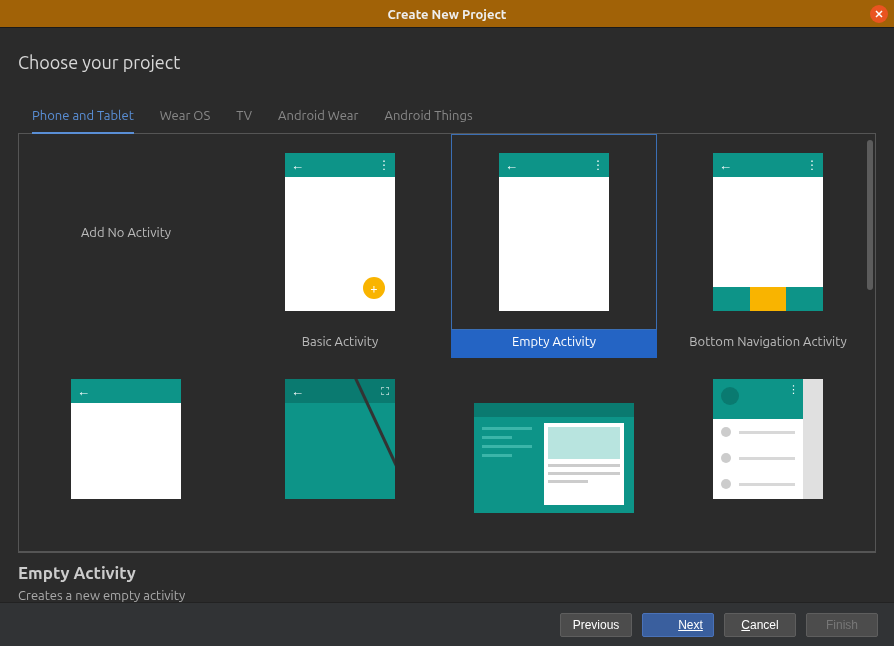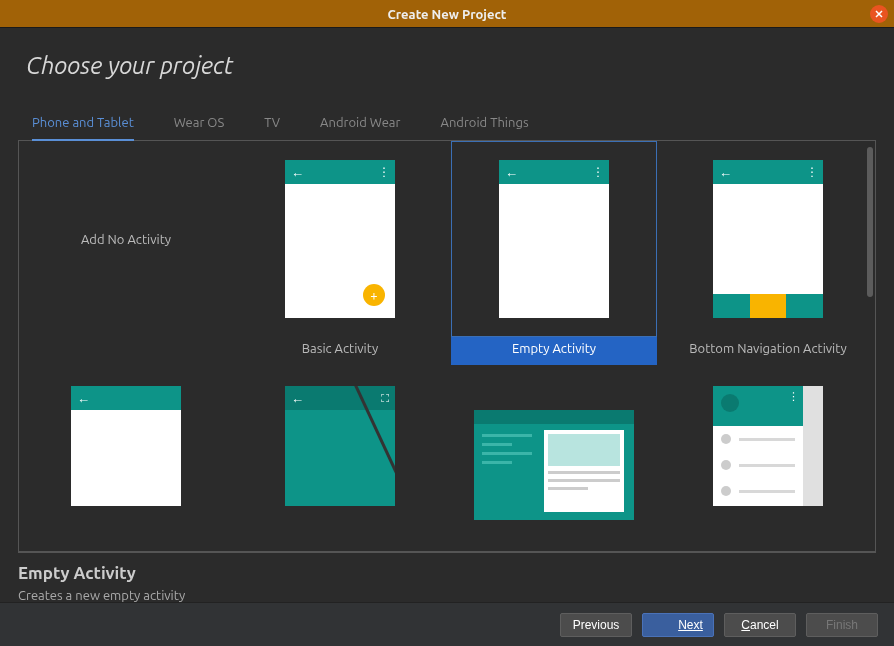--- a/index.html
+++ b/index.html
@@ -42,27 +42,26 @@
 }
 .content {
   padding: 18px 18px 0 18px;
   height: calc(100% - 28px - 44px);
   display: flex;
   flex-direction: column;
 }
 h1.page-title {
   color: #d8d8d8;
   font-weight: 400;
-  font-size: 24px;
-  margin: 6px 0 28px 8px;
-  font-style: italic;
+  font-size: 18px;
+  margin: 6px 0 28px 0;
 }
 .tabs {
   display: flex;
-  gap: 40px;
+  gap: 26px;
   border-bottom: 1px solid #555;
   padding-left: 14px;
 }
 .tab {
   padding: 8px 0 10px 0;
   font-size: 13px;
   color: #888;
   cursor: pointer;
   margin-bottom: -1px;
 }

